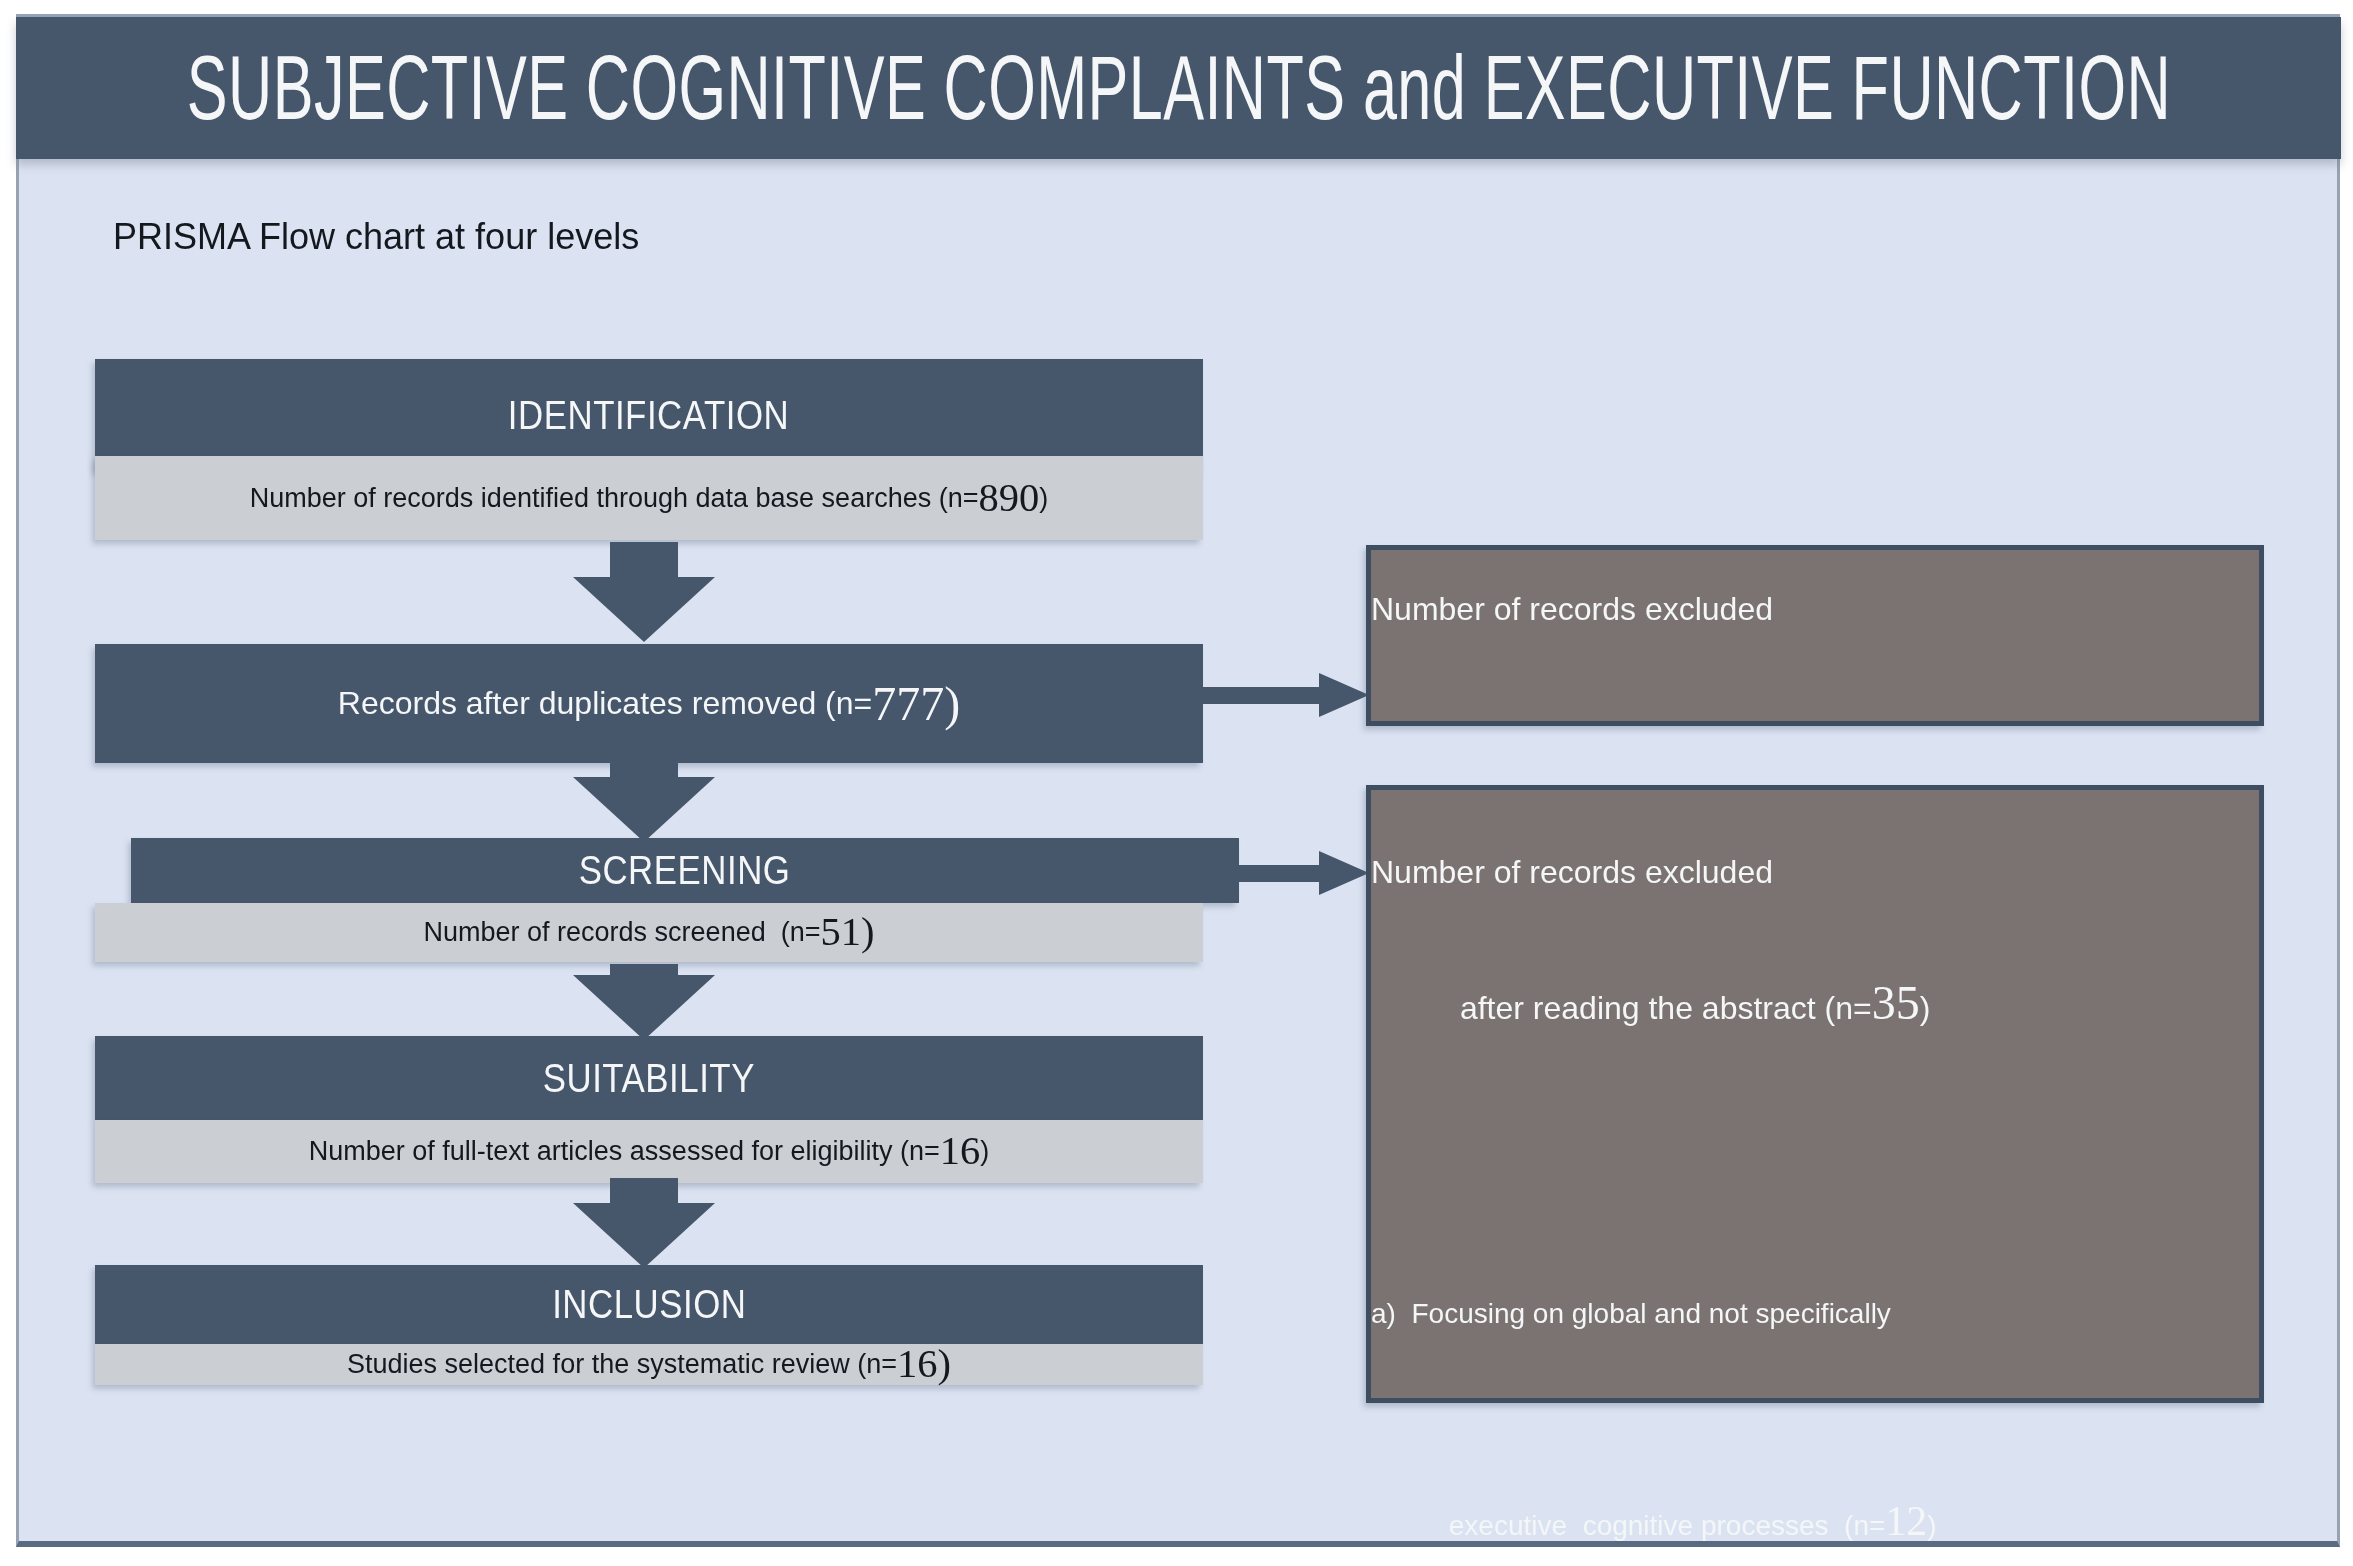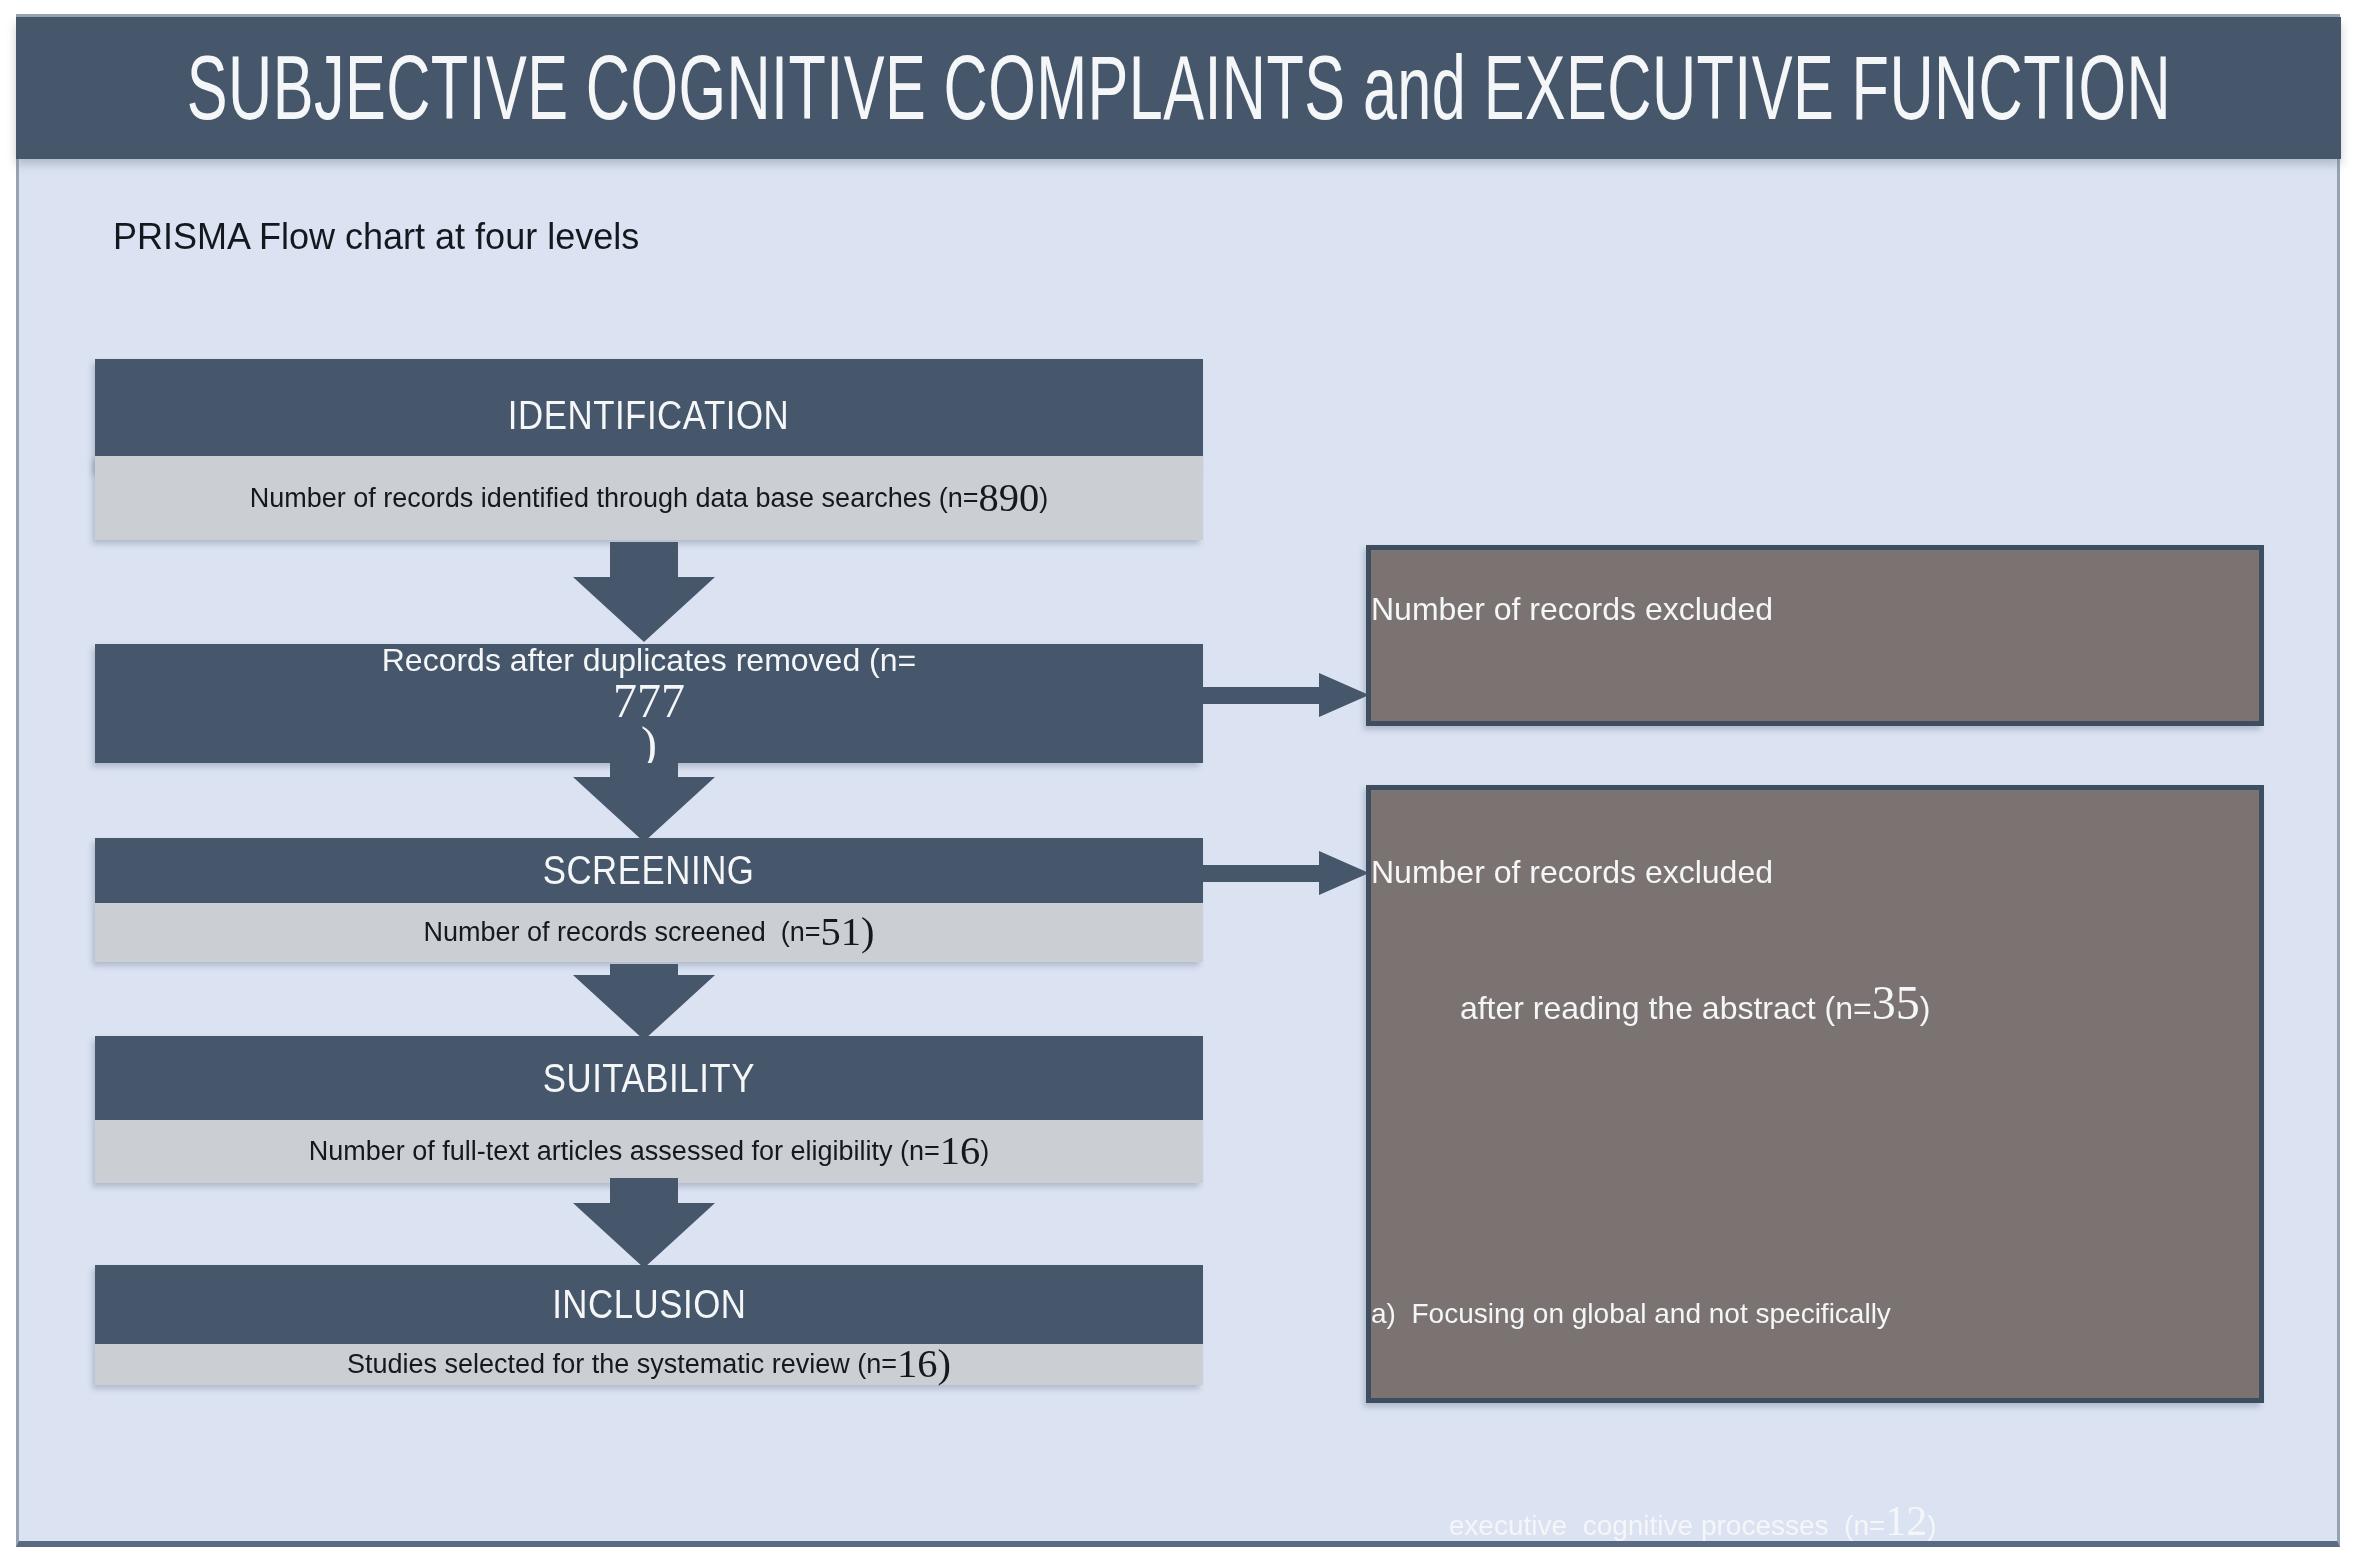--- a/index.html
+++ b/index.html
@@ -80,21 +80,20 @@
   }
   .dark-box{
     position:absolute;
     left:95px; width:1108px;
     background:var(--slate);
     display:flex; align-items:center; justify-content:center;
     color:var(--white);
     font-size:32px;
     box-shadow:-3.4px 4px 5.6px rgba(80,95,120,.30);
     white-space:pre;
-    flex-direction:column;
   }
   .n{ font-size:1.5em; line-height:0.9;font-family:Liberation Serif, serif; }
   
   .varrow{ position:absolute; left:573px; width:141px; }
   .varrow .stem{ position:absolute; left:37px; width:68px; background:var(--slate); }
   .varrow .head{
     position:absolute; left:0; width:0; height:0;
     border-left:71px solid transparent;
     border-right:71px solid transparent;
     border-top:65px solid var(--slate);
@@ -152,21 +151,21 @@
 
   <div class="dark-box" style="top:644px;height:119px;">
     <span>Records after duplicates removed (n=</span><span class="n">777</span><span class="n">)</span>
   </div>
 
   <div class="varrow" style="top:763px;">
     <div class="stem" style="top:0;height:14px;"></div>
     <div class="head" style="top:14px;"></div>
   </div>
 
-  <div class="stage-header" style="top:838px;height:65px;">
+  <div class="stage-header" style="top:838px;height:65px;margin-left:36px;">
     <span class="hdr">SCREENING</span>
   </div>
   <div class="stage-detail" style="top:903px;height:59px;">
     <span>Number of records screened  (n=</span><span class="n">51</span><span class="n">)</span>
   </div>
 
   <div class="varrow" style="top:964px;">
     <div class="stem" style="top:0;height:11.3px;"></div>
     <div class="head" style="top:11.3px;"></div>
   </div>

